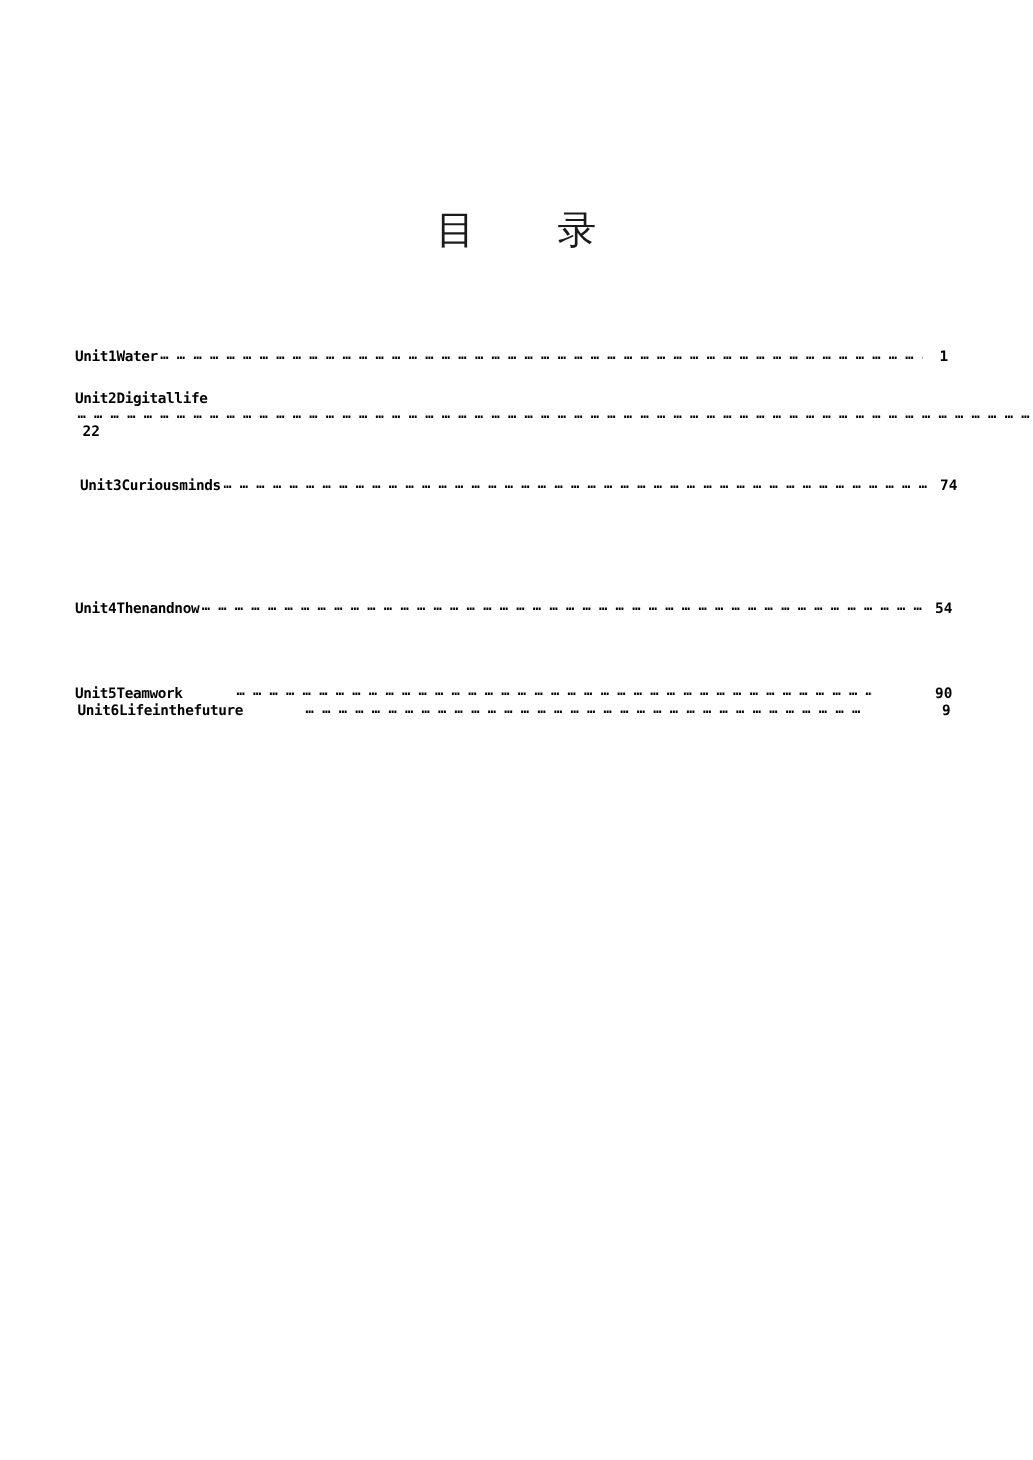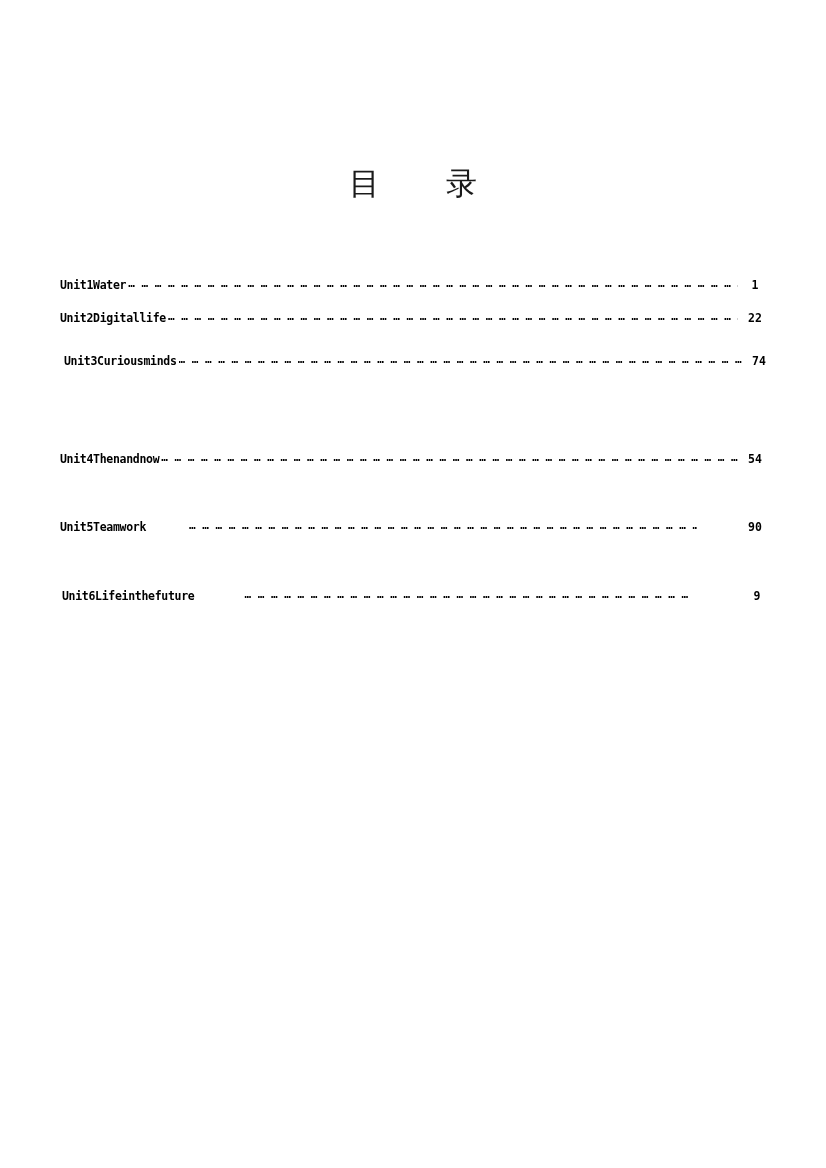--- a/index.html
+++ b/index.html
@@ -70,25 +70,25 @@
   .toc-page {
     flex: 0 0 auto;
     width: 26px;
     text-align: center;
     font-family: "DejaVu Sans Mono", "Liberation Mono", monospace;
     font-size: 11.5px;
     font-weight: 700;
   }
   
   .r0 { margin-top: 0px; }
-  .r1 { margin-top: 19px; }
+  .r1 { margin-top: 19px; flex-direction: column; }
   .r2 { margin-top: 29px; padding-left: 4px; }
   .r3 { margin-top: 84px; }
   .r4 { margin-top: 54px; gap: 41px; }
-  .r5 { margin-top: 55px; padding-left: 2px; gap: 48px; }
+  .r5 { padding-left: 2px; gap: 48px; }
   .r2 .toc-page, .r3 .toc-page { }
 </style>
 </head>
 <body>
 
 <div class="page">
 
   <div class="toc-title">目    录</div>
 
   <div class="toc-list">

